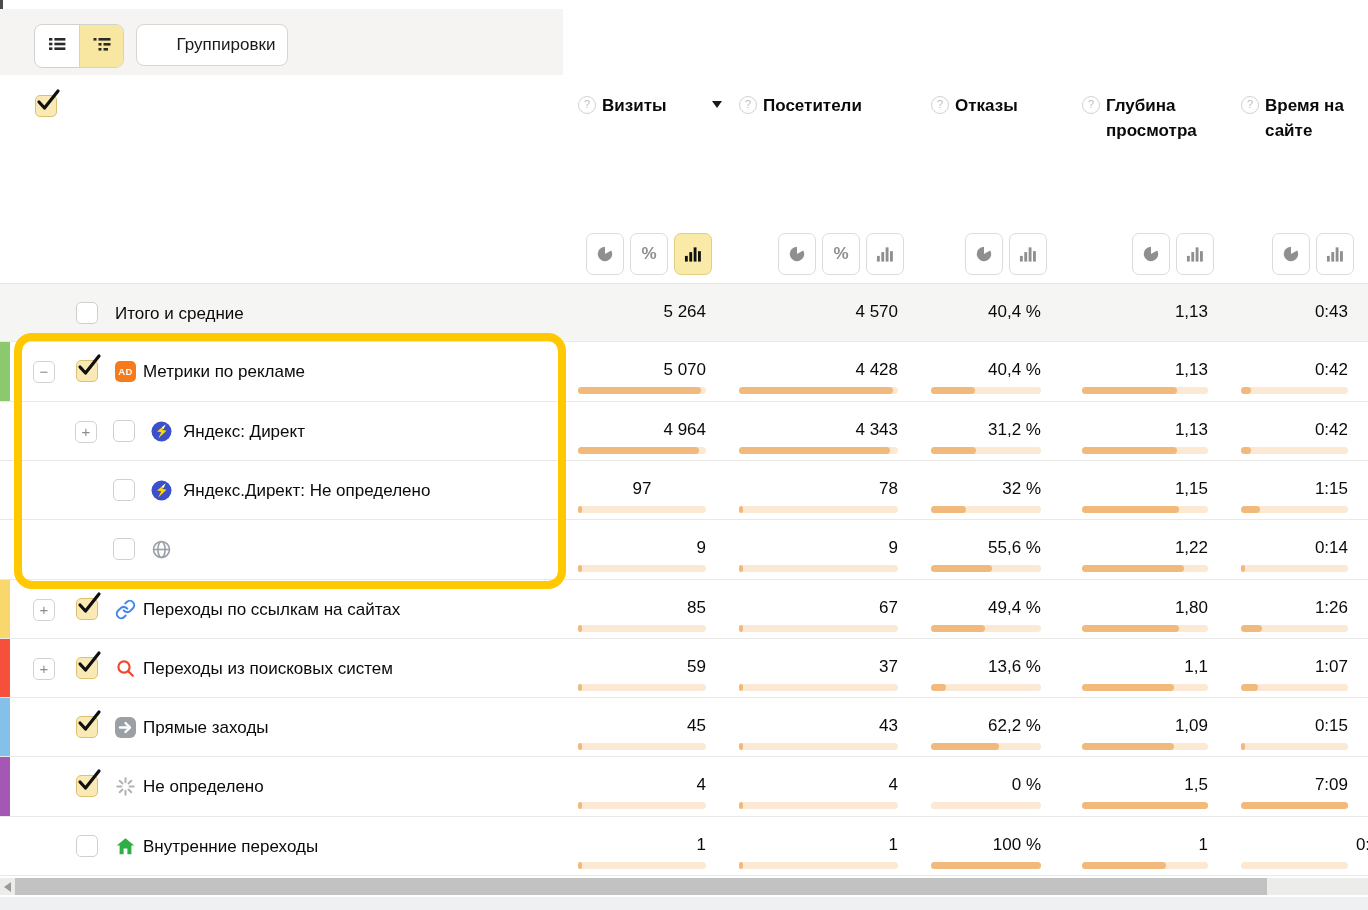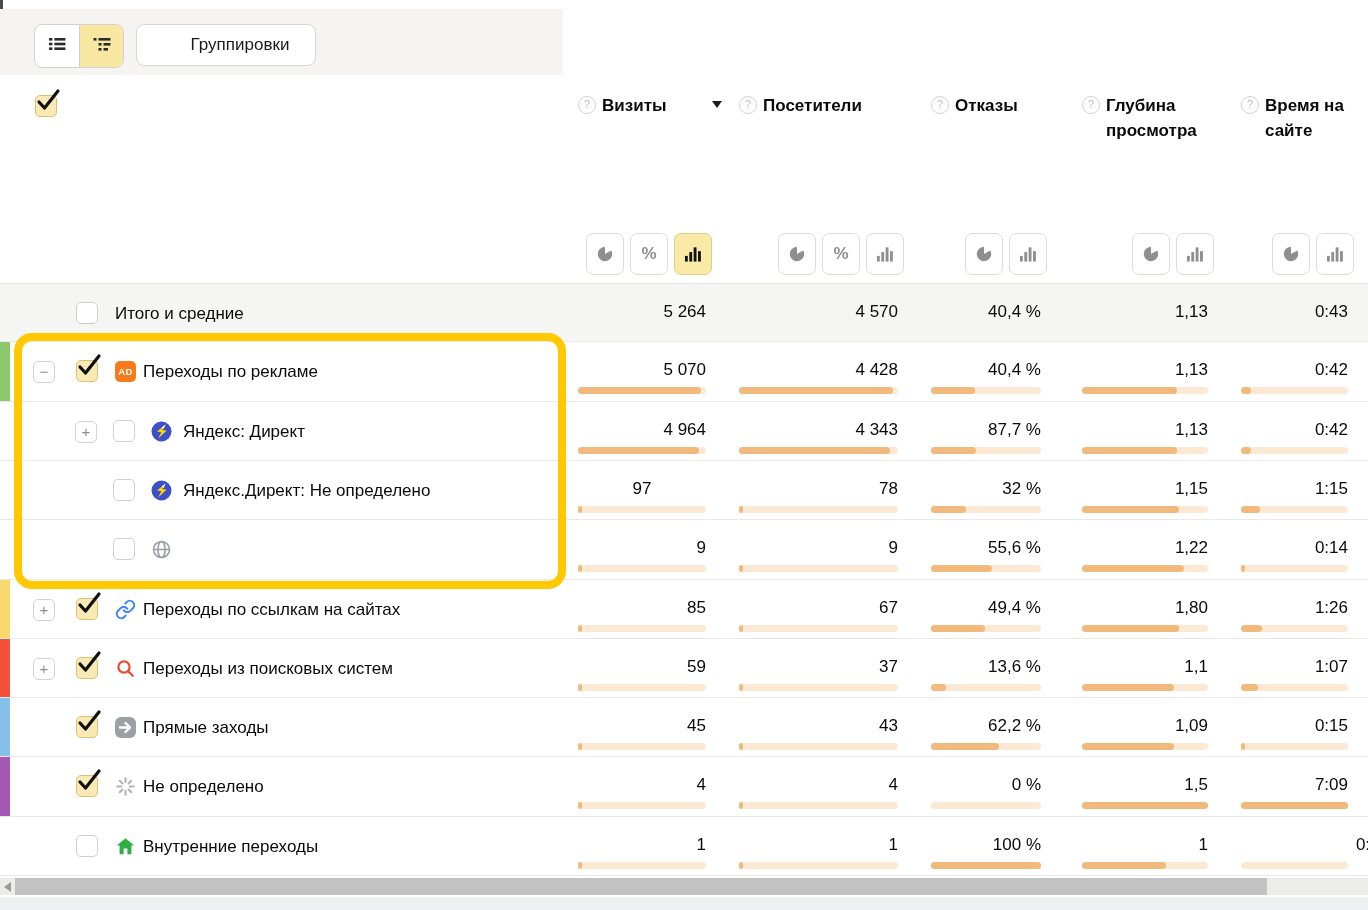--- a/index.html
+++ b/index.html
@@ -87,21 +87,21 @@
                 <rect x="6.5" y="4" width="12" height="2.6"></rect>
             <rect x="6.5" y="9" width="3" height="2.6"></rect>
                 <rect x="11.5" y="9" width="7" height="2.6"></rect>
             <rect x="6.5" y="14" width="3" height="2.6"></rect>
                 <rect x="11.5" y="14" width="4.5" height="2.6"></rect>
           </g>
             </svg>
         </span>
       </div>
     </div>
-    <div class="btn" style="left:136px;width:180px;padding-left:28px;">Группировки</div>
+    <div class="btn" style="left:136px;width:152px;padding-left:28px;">Группировки</div>
   </div>
 
 
   <span class="cb checked" style="left:35px;top:95px;">
     <svg width="26" height="25" viewBox="0 0 26 25" style="position:absolute;left:-2px;top:-7px;overflow:visible;">
       <polyline points="5,13 10.5,19 24,2" fill="none" stroke="#101010" stroke-width="3.2" stroke-linecap="round" stroke-linejoin="round"></polyline>
     </svg>
   </span>
 
   <div id="col-headers">
@@ -254,21 +254,21 @@
         <div class="strip" style="background: rgb(140, 201, 109);"></div>
         <div class="expand" style="left: 33px;">−</div>
         <div class="cb checked" style="left: 76px; top: 18px;">
           <svg width="26" height="25" viewBox="0 0 26 25" style="position:absolute;left:-2px;top:-7px;overflow:visible;">
             <polyline points="5,13 10.5,19 24,2" fill="none" stroke="#101010" stroke-width="3.2" stroke-linecap="round" stroke-linejoin="round"></polyline>
           </svg>
         </div>
         <div class="ricon" style="left: 115px;">
           <span class="ad-badge">AD</span>
         </div>
-        <div class="rlabel" style="left: 143px;">Переходы по рекламе</div>
+        <div class="rlabel" style="left: 143px;">Метрики по рекламе</div>
         <div class="num" style="left: 578px; width: 128px;">5 070</div>
         <div class="track" style="left: 578px; width: 128px; background: rgb(251, 233, 211);">
           <div class="fill" style="width: 123px; background: rgb(241, 186, 124);"></div>
         </div>
         <div class="num" style="left: 739px; width: 159px;">4 428</div>
         <div class="track" style="left: 739px; width: 159px; background: rgb(251, 233, 211);">
           <div class="fill" style="width: 154px; background: rgb(241, 186, 124);"></div>
         </div>
         <div class="num" style="left: 931px; width: 110px;">40,4 %</div>
         <div class="track" style="left: 931px; width: 110px; background: rgb(251, 233, 211);">
@@ -293,21 +293,21 @@
           </svg></div>
         <div class="rlabel" style="left: 183px;">Яндекс: Директ</div>
         <div class="num" style="left: 578px; width: 128px;">4 964</div>
         <div class="track" style="left: 578px; width: 128px; background: rgb(251, 233, 211);">
           <div class="fill" style="width: 121px; background: rgb(241, 186, 124);"></div>
         </div>
         <div class="num" style="left: 739px; width: 159px;">4 343</div>
         <div class="track" style="left: 739px; width: 159px; background: rgb(251, 233, 211);">
           <div class="fill" style="width: 151px; background: rgb(241, 186, 124);"></div>
         </div>
-        <div class="num" style="left: 931px; width: 110px;">87,7 %</div>
+        <div class="num" style="left: 931px; width: 110px;">31,2 %</div>
         <div class="track" style="left: 931px; width: 110px; background: rgb(251, 233, 211);">
           <div class="fill" style="width: 45px; background: rgb(241, 186, 124);"></div>
         </div>
         <div class="num" style="left: 1082px; width: 126px;">1,13</div>
         <div class="track" style="left: 1082px; width: 126px; background: rgb(251, 233, 211);">
           <div class="fill" style="width: 95px; background: rgb(241, 186, 124);"></div>
         </div>
         <div class="num" style="left: 1241px; width: 107px;">0:42</div>
         <div class="track" style="left: 1241px; width: 107px; background: rgb(251, 233, 211);">
           <div class="fill" style="width: 10px; background: rgb(241, 186, 124);"></div>

